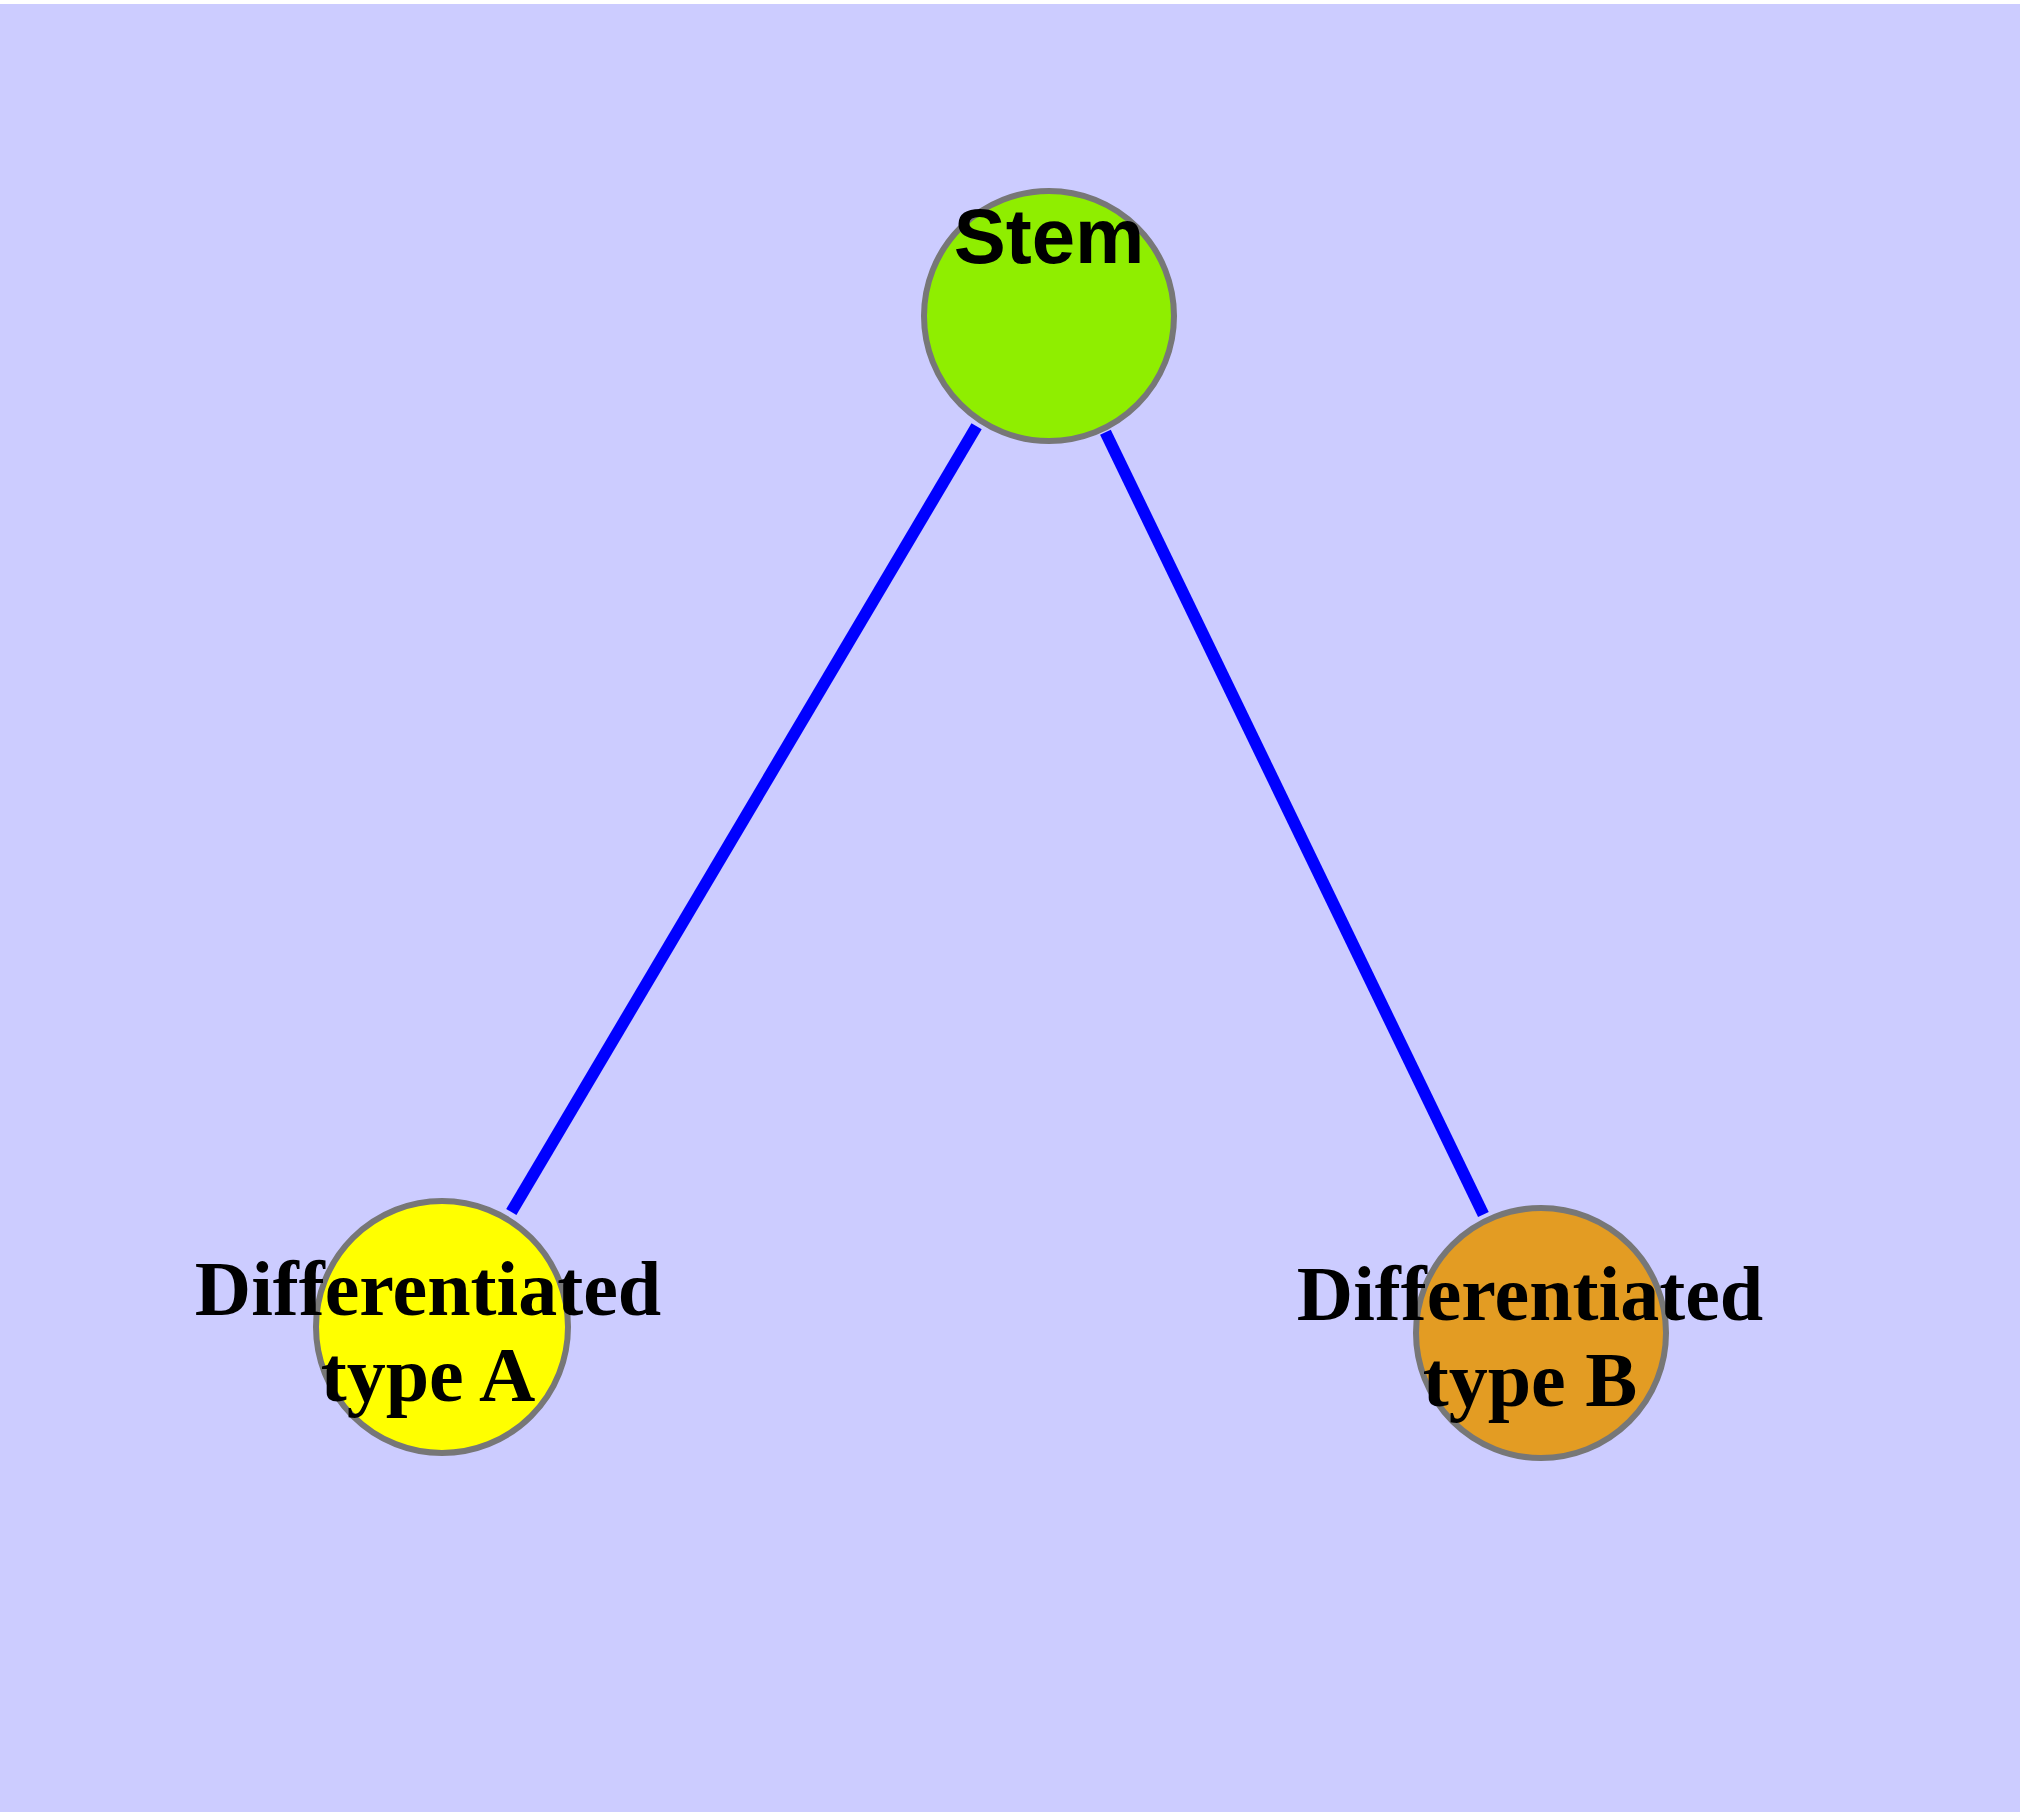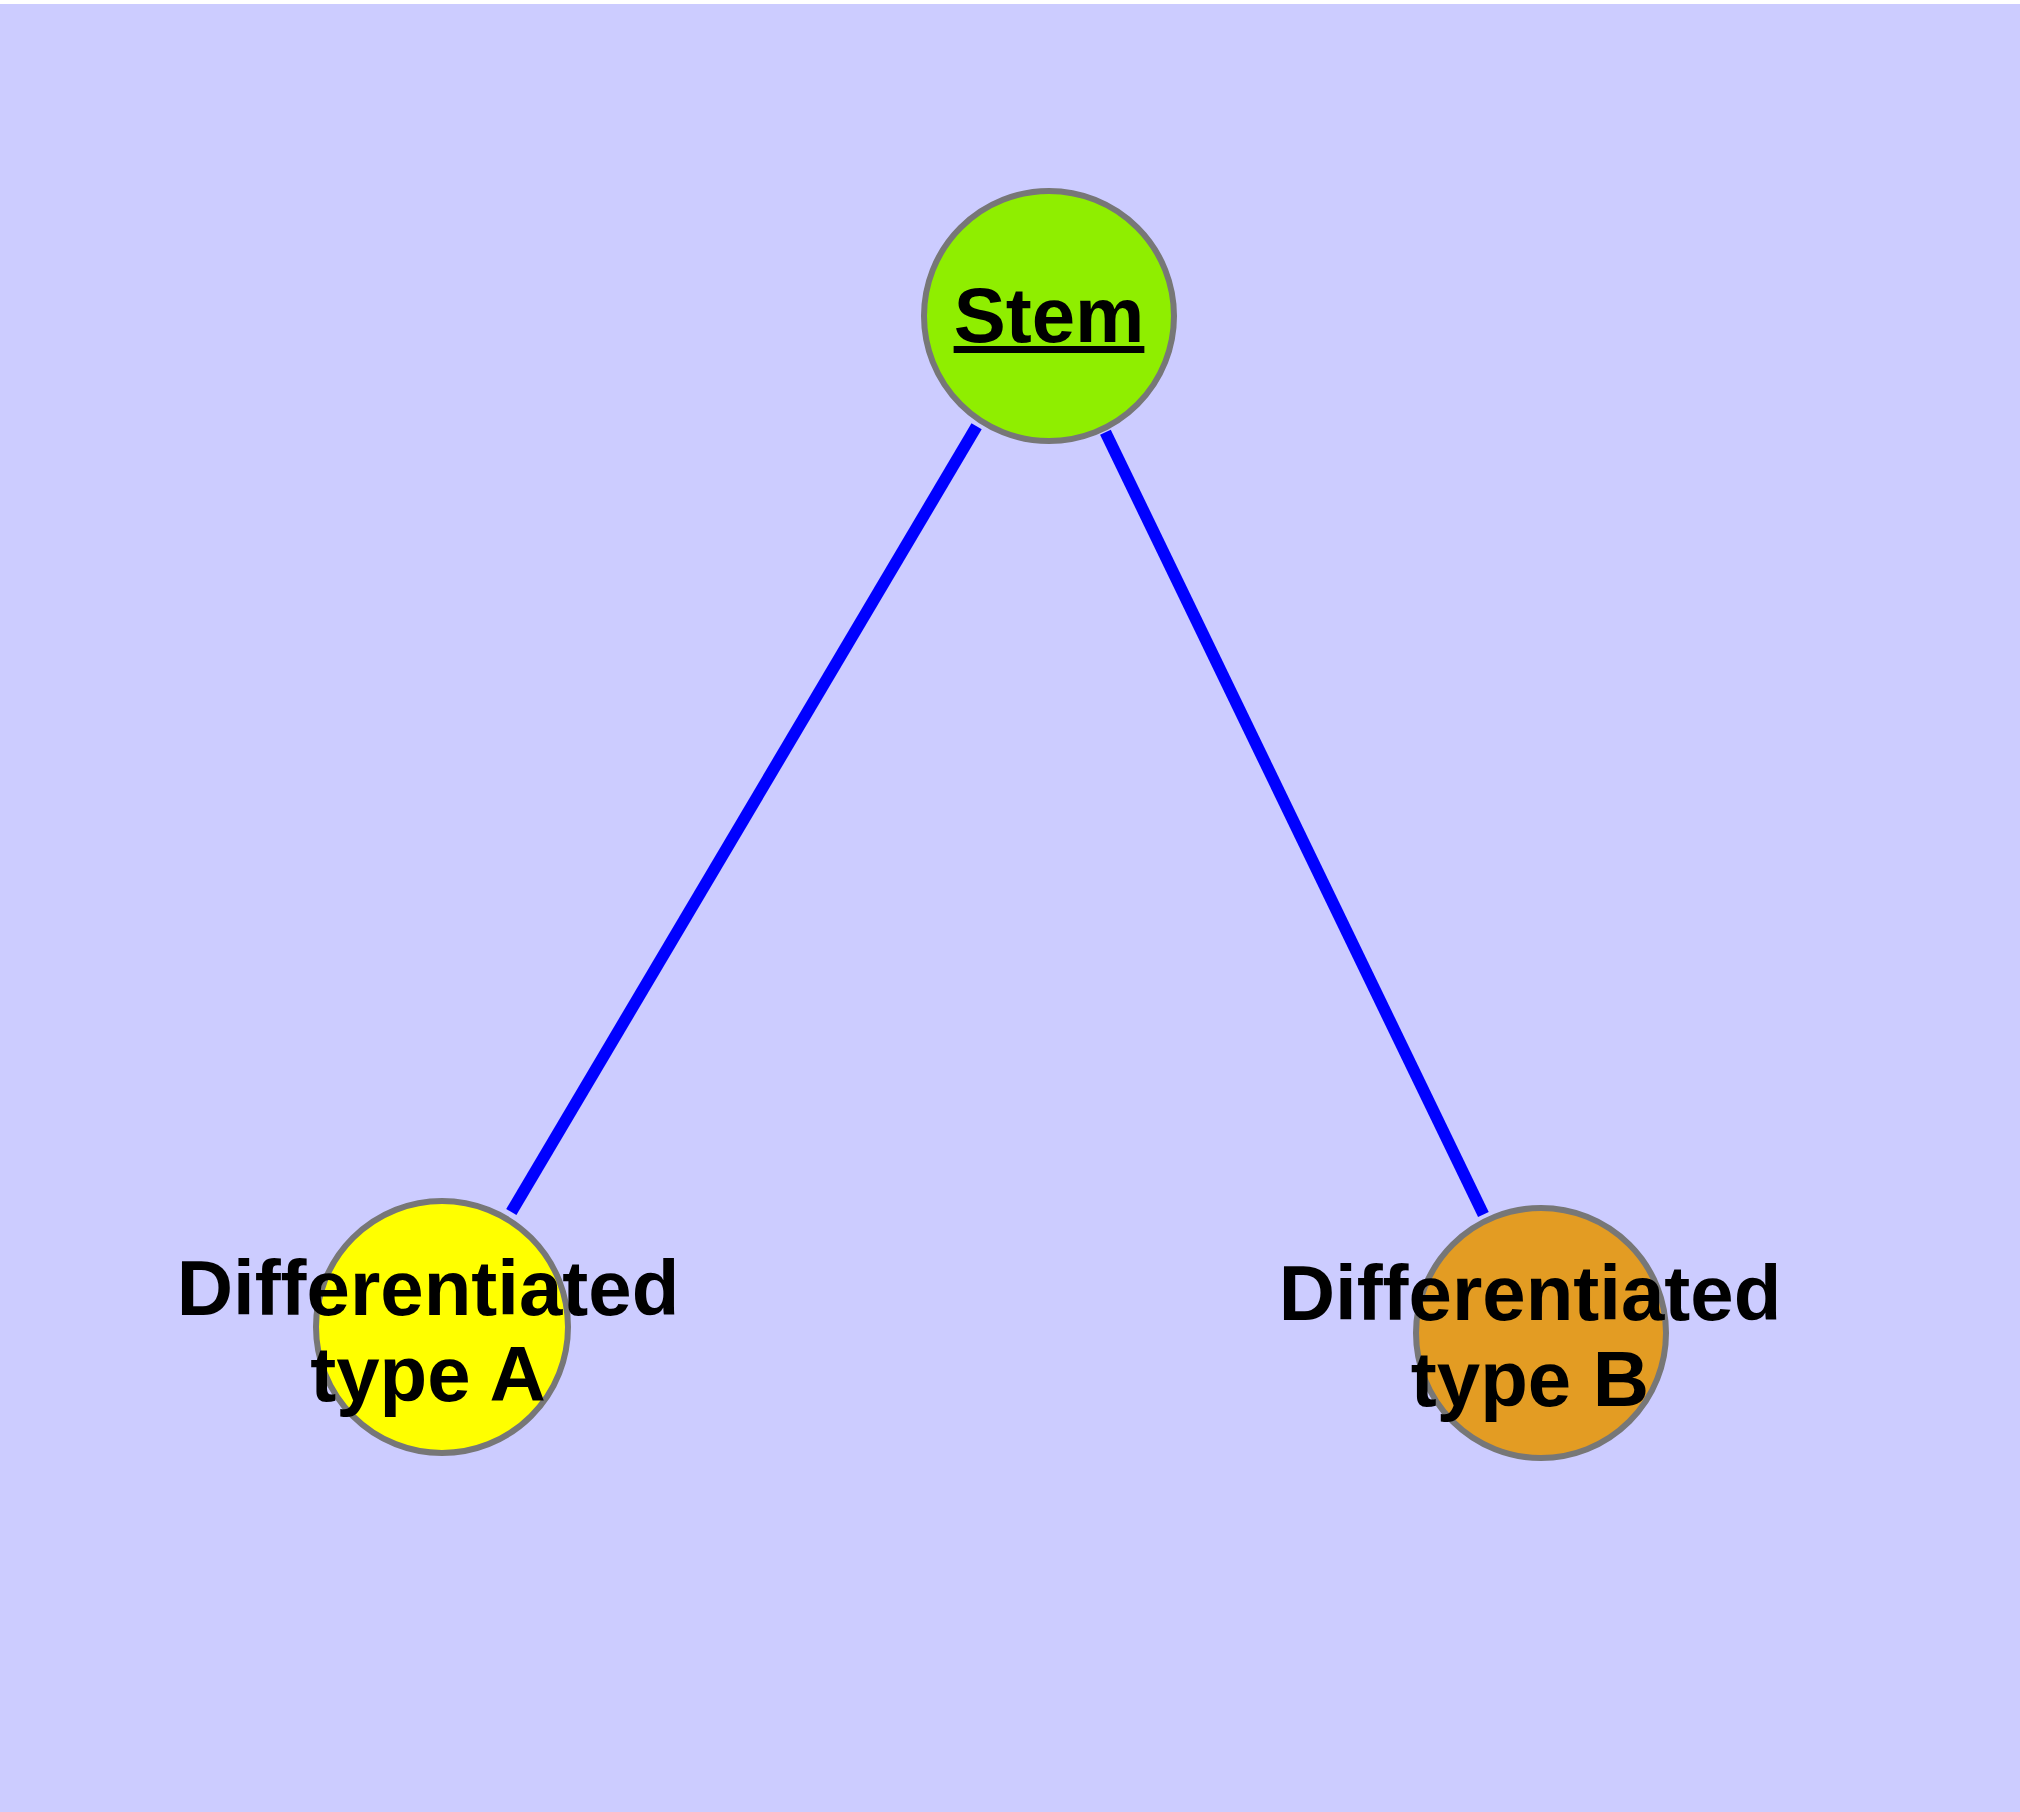--- a/index.html
+++ b/index.html
@@ -36,39 +36,38 @@
   }
   .edge {
     stroke: var(--edge-color);
     stroke-width: 14;
   }
   .node {
     position: absolute;
     border: 6.8px solid var(--node-border);
     border-radius: 50%;
     display: flex;
-    align-items: center;
     justify-content: center;
-    text-decoration: underline;
   }
   .node-stem   { left: 921px; top: 188px;  width: 256px; height: 256px; }
   .node-type-a { left: 313px;  top: 1198px; width: 258px; height: 258px; }
   .node-type-b { left: 1413px; top: 1205px; width: 256px; height: 256px; }
   .node-label {
     font-weight: bold;
     font-size: 78px;
     line-height: 1.1;
     color: var(--text-color);
     text-align: center;
     white-space: pre-line;
   }
   .floating-label {
     position: absolute;
     transform: translate(-50%, -50%);
     width: 763px;
+    font-family: Liberation Serif, serif;
   }
   .label-type-a { left: 428px;  top: 1332px; }
   .label-type-b { left: 1530px; top: 1337px; }
 </style>
 </head>
 <body>
 
 <div class="canvas">
 
   <div class="top-strip" style="background: rgb(255, 255, 255);"></div>

